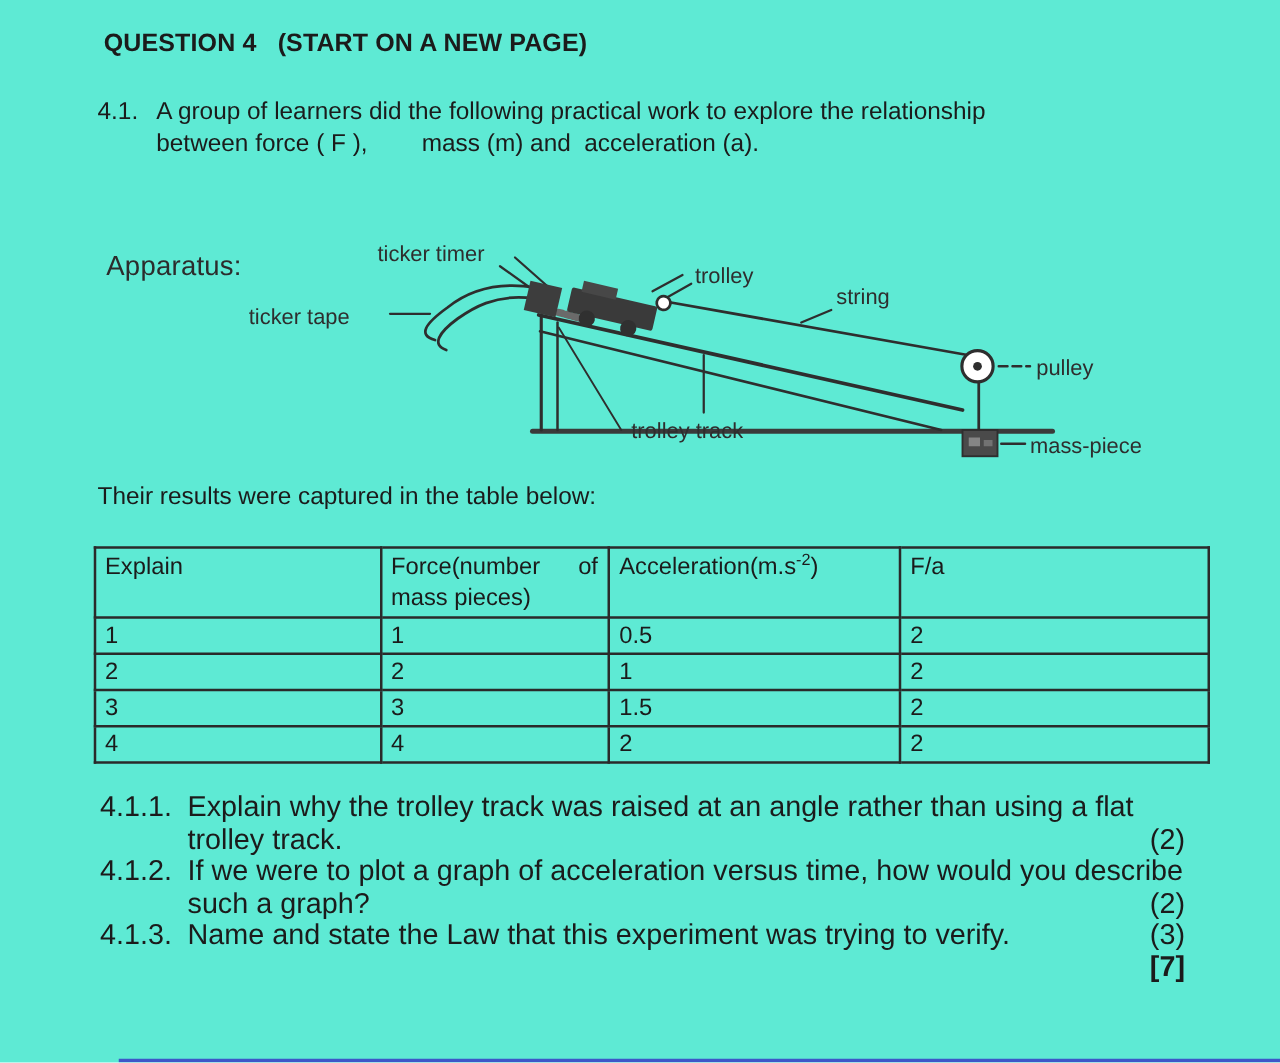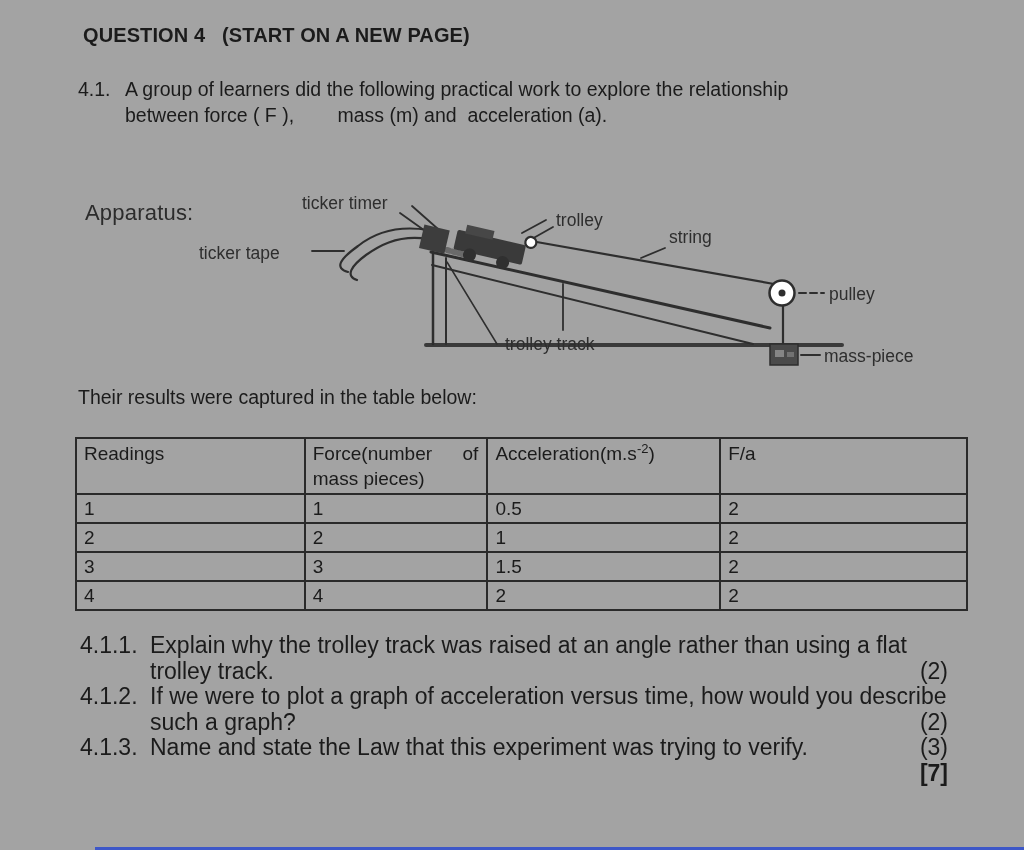--- a/index.html
+++ b/index.html
@@ -1,21 +1,21 @@
 <!DOCTYPE html>
 <html><head>
 <meta charset="utf-8">
 <style>
   * { margin: 0; padding: 0; box-sizing: border-box; }
   html, body { background: #ffffff; }
   .page {
     position: relative;
     width: 1024px;
     height: 850px;
-    background: #a3a3a3;
+    background: #5eead4;
     font-family: "Liberation Sans", "DejaVu Sans", sans-serif;
     color: #1b1b1b;
     overflow: hidden;
   }
   .abs { position: absolute; }
 
   .heading {
     left: 83px; top: 24px;
     font-size: 20px; font-weight: bold;
     white-space: pre; letter-spacing: 0.1px;
@@ -144,21 +144,21 @@
     <text x="829" y="300">pulley</text>
     <text x="505" y="350">trolley track</text>
     <text x="824" y="362">mass-piece</text>
   </svg>
 
   <div class="abs caption">Their results were captured in the table below:</div>
 
   <table class="results">
     <tbody>
       <tr class="hdr">
-        <td class="col1">Readings</td>
+        <td class="col1">Explain</td>
         <td class="col2">
           <div class="force-line1">
             <span>Force(number</span>
             <span>of</span>
           </div>
           <div>mass pieces)</div>
         </td>
         <td class="col3"><span>Acceleration(m.s</span><sup class="neg2">-2</sup><span>)</span></td>
         <td class="col4">F/a</td>
       </tr>

